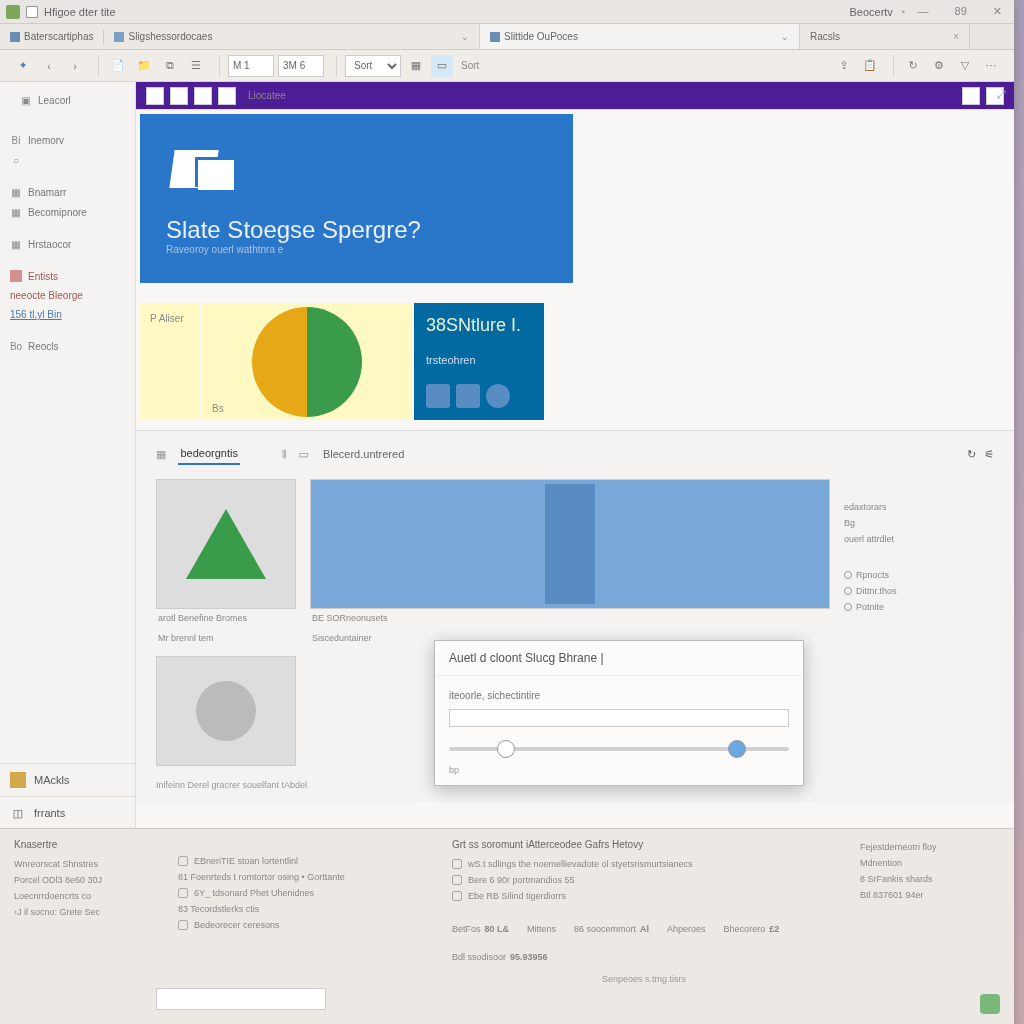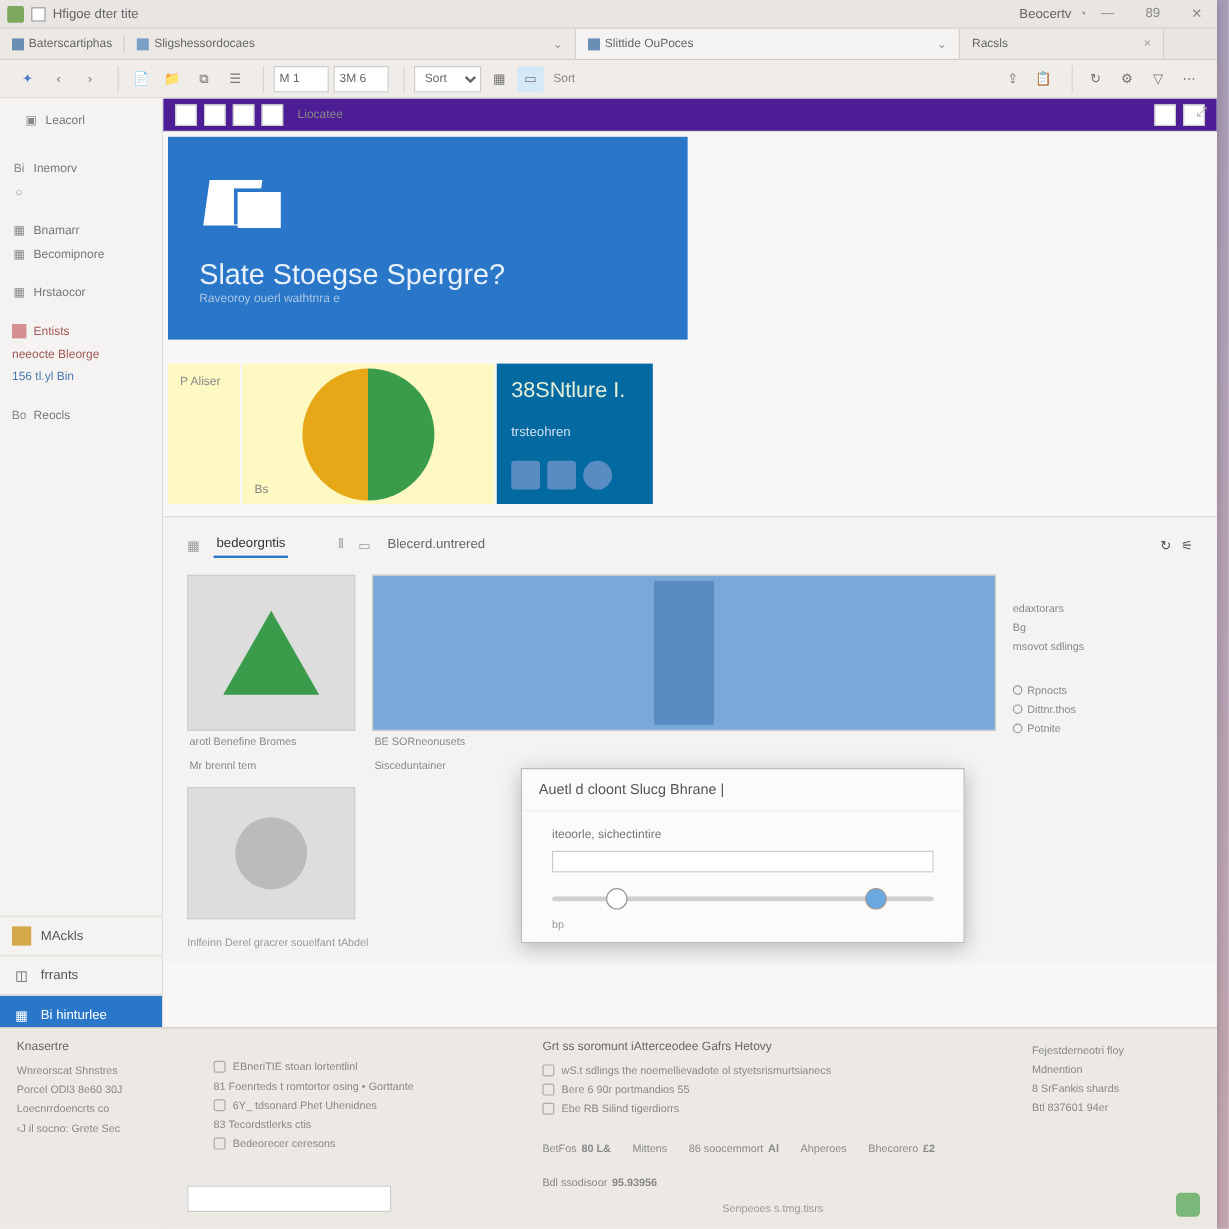--- a/index.html
+++ b/index.html
@@ -30,21 +30,21 @@
 .tool-label{font-size:10px;color:#888;padding:0 4px}
 
 .content{display:flex;height:calc(100% - 82px)}
 .sidebar{width:136px;background:#f5f3f1;border-right:1px solid #ddd;display:flex;flex-direction:column;overflow:hidden}
 .side-top{padding:8px 10px}
 .side-item{display:flex;align-items:center;gap:6px;padding:4px 10px;font-size:10px;color:#777;cursor:pointer}
 .side-icon{width:12px;height:12px;flex:0 0 12px;display:inline-flex;align-items:center;justify-content:center;color:#888}
 .side-group{margin-top:12px}
 
 .side-red{color:#a05858}
-.side-link{color:#4a7ab0;}
+.side-link{color:#4a7ab0;text-decoration:underline}
 
 .side-nav{margin-top:auto}
 .nav-item{display:flex;align-items:center;gap:8px;padding:8px 10px;font-size:11px;color:#555;cursor:pointer;border-top:1px solid #e0dcd6}
 .nav-item.sel{background:#2a77c9;color:#fff}
 .nav-item .ni-icon{width:16px;height:16px;display:flex;align-items:center;justify-content:center}
 .nav-gold{background:#d4a94a}
 .ni-small{width:12px;height:12px;border:1px solid #999;background:#fff}
 
 .main{flex:1;display:flex;flex-direction:column;overflow:hidden;background:#f8f7f5}
 .viewbar{height:28px;background:#4c1d95;display:flex;align-items:center;padding:0 10px;gap:6px;border-bottom:1px solid #ddd}
@@ -82,29 +82,29 @@
 .gal-big{flex:1;min-width:0}
 .gal-big .gal-thumb{height:130px;background:#7aa8d8;position:relative}
 .blue-bar{width:50px;height:120px;background:#5a8cc4;margin:0 auto}
 
 .gal-meta{width:150px;padding-top:20px}
 .meta-line{font-size:9px;color:#888;padding:3px 0;display:flex;align-items:center;gap:4px}
 .meta-radio{width:8px;height:8px;border:1px solid #999;border-radius:50%}
 
 .dialog{position:absolute;left:434px;top:640px;width:370px;background:#fcfbf9;border:1px solid #bbb;box-shadow:0 4px 16px rgba(0,0,0,0.25);padding:0;z-index:50}
 .dlg-head{padding:10px 14px;font-size:12px;color:#555;border-bottom:1px solid #eee}
-.dlg-body{padding:10px 25px}
+.dlg-body{padding:10px 14px}
 .dlg-row{display:flex;align-items:center;gap:8px;padding:4px 0;font-size:10px;color:#777}
 .dlg-field{flex:1;height:18px;border:1px solid #ccc;background:#fff}
 .dlg-slider{position:relative;height:24px;display:flex;align-items:center;margin-top:6px}
 .dlg-track{flex:1;height:4px;background:#d0d0d0;border-radius:2px;position:relative}
 .dlg-knob{position:absolute;width:18px;height:18px;border-radius:50%;background:#fff;border:1px solid #999;top:-7px}
 .dlg-sub{font-size:9px;color:#999;margin-top:4px}
 
-.footer{position:absolute;bottom:0;left:0;right:0;height:168px;background:#ece9e4;border-top:1px solid #d0ccc5;display:flex;padding:10px 14px;gap:24px;font-size:10px;color:#777}
+.footer{position:absolute;bottom:0;left:0;right:0;height:196px;background:#ece9e4;border-top:1px solid #d0ccc5;display:flex;padding:10px 14px;gap:24px;font-size:10px;color:#777}
 .foot-col{flex:0 0 auto;min-width:140px}
 .foot-hdr{font-size:10px;color:#666;margin-bottom:6px}
 .foot-line{display:flex;align-items:center;gap:6px;padding:3px 0;font-size:9px;color:#888}
 .foot-icon{width:10px;height:10px;border:1px solid #aaa;border-radius:2px}
 .foot-stats{display:flex;gap:18px;flex-wrap:wrap}
 .stat-pair{display:flex;align-items:center;gap:4px;font-size:9px;color:#888}
 
 .right-strip{position:absolute;right:0;top:82px;width:20px;height:700px;display:flex;flex-direction:column;align-items:center;gap:8px;padding-top:6px}
 .rs-btn{width:14px;height:14px;color:#999}
 
@@ -357,21 +357,21 @@
             <div class="gal-cap">Sisceduntainer</div>
           </div>
           <div class="gal-meta">
             <div class="meta-line">
                 <span>edaxtorars</span>
               </div>
             <div class="meta-line">
                 <span>Bg</span>
               </div>
             <div class="meta-line">
-                <span>msovot sdlings</span>
+                <span>ouerl attrdlet</span>
               </div>
             <div style="height:20px"></div>
             <div class="meta-line">
                 <span class="meta-radio"></span>
                 <span>Rpnocts</span>
               </div>
             <div class="meta-line">
                 <span class="meta-radio"></span>
                 <span>Dittnr.thos</span>
               </div>

